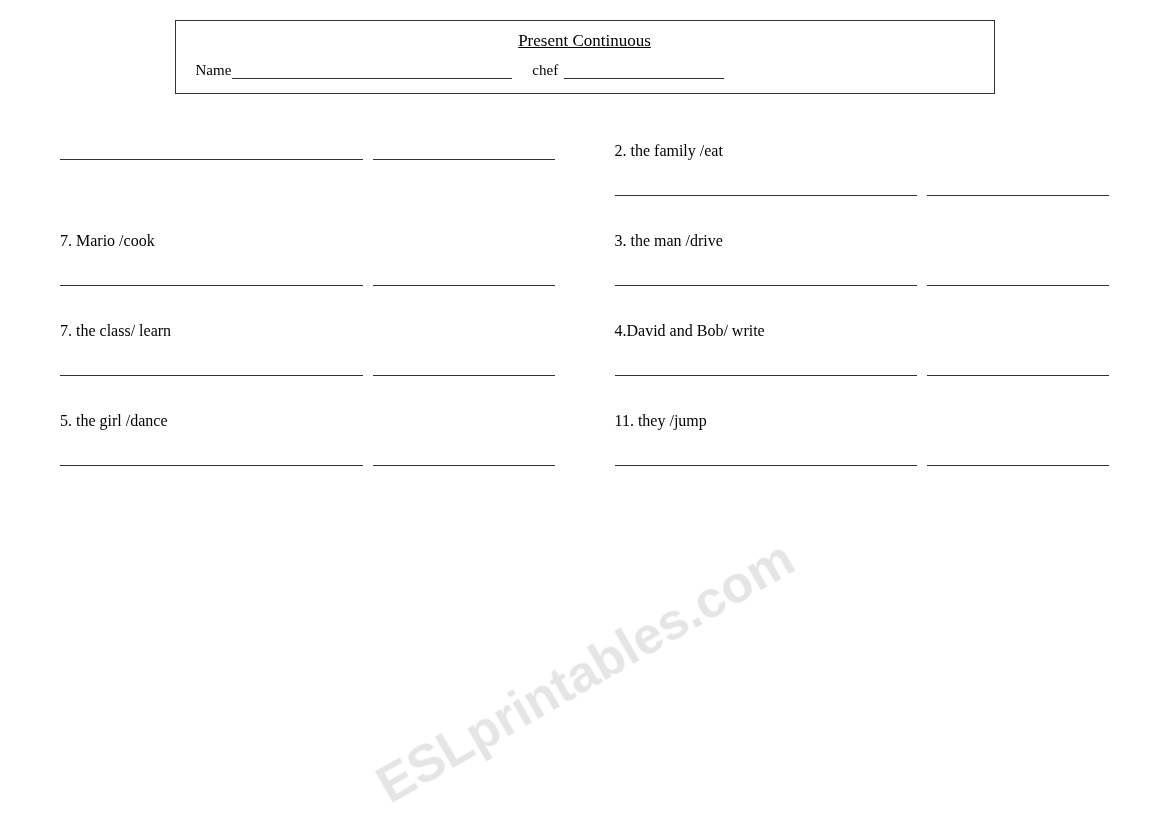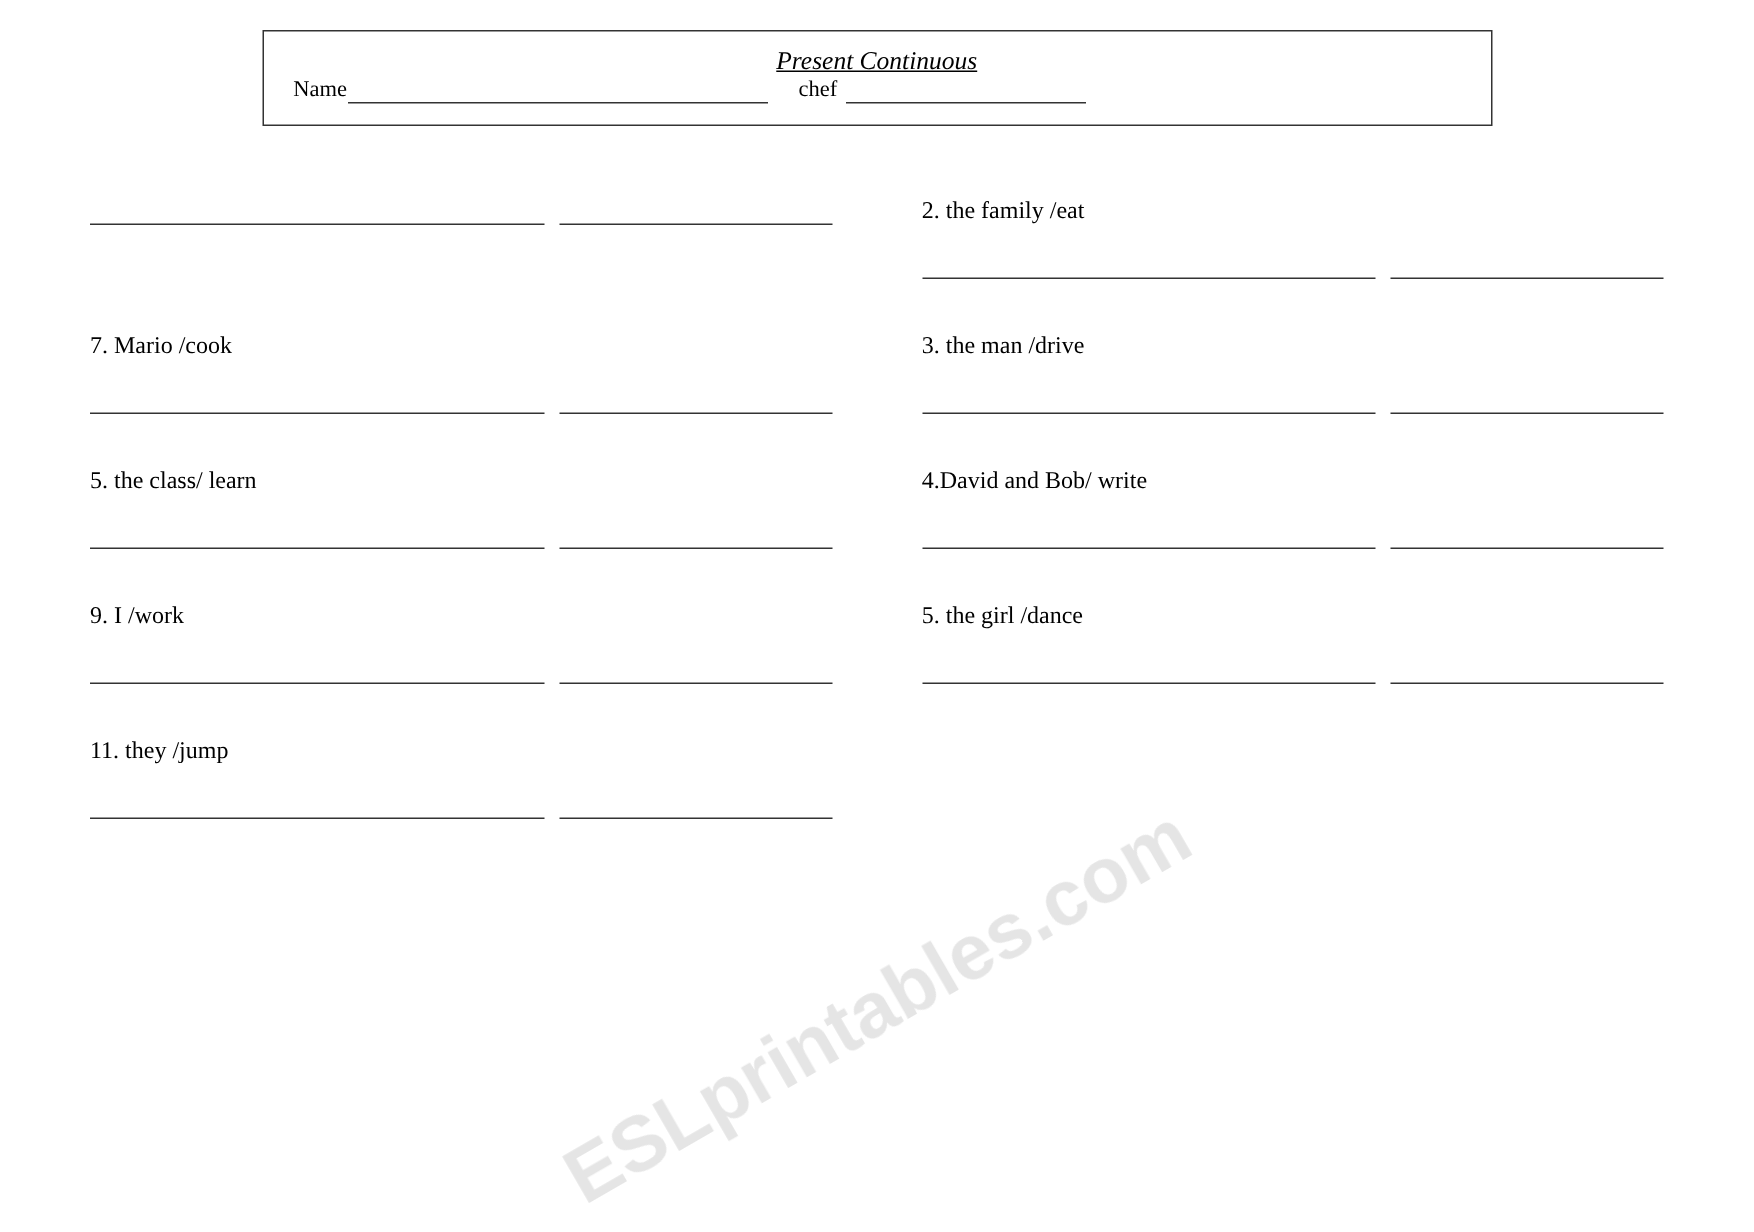--- a/index.html
+++ b/index.html
@@ -22,21 +22,21 @@
       border: 1px solid #333;
       width: 820px;
       margin: 0 auto 30px auto;
       padding: 10px 20px 14px 20px;
     }
 
     .title-line {
       text-align: center;
       text-decoration: underline;
       font-size: 17px;
-      font-style: italic;
+      margin-bottom: 10px;
     }
 
     .name-class-line {
       display: flex;
       align-items: flex-end;
       gap: 0;
       font-size: 15px;
     }
 
     .name-label {
@@ -143,35 +143,28 @@
       </div>
     </div>
     <div class="exercise-item">
       <div class="exercise-prompt">3. the man /drive</div>
       <div class="answer-line">
         <div class="line-segment"></div>
         <div class="line-segment" style="flex: 0.6 1 0%;"></div>
       </div>
     </div>
     <div class="exercise-item">
-      <div class="exercise-prompt">5. the class/ learn</div>
+      <div class="exercise-prompt">7. the class/ learn</div>
       <div class="answer-line">
         <div class="line-segment"></div>
         <div class="line-segment" style="flex: 0.6 1 0%;"></div>
       </div>
     </div>
     <div class="exercise-item">
       <div class="exercise-prompt">4.David and Bob/ write</div>
-      <div class="answer-line">
-        <div class="line-segment"></div>
-        <div class="line-segment" style="flex: 0.6 1 0%;"></div>
-      </div>
-    </div>
-    <div class="exercise-item">
-      <div class="exercise-prompt">9. I /work</div>
       <div class="answer-line">
         <div class="line-segment"></div>
         <div class="line-segment" style="flex: 0.6 1 0%;"></div>
       </div>
     </div>
     <div class="exercise-item">
       <div class="exercise-prompt">5. the girl /dance</div>
       <div class="answer-line">
         <div class="line-segment"></div>
         <div class="line-segment" style="flex: 0.6 1 0%;"></div>

